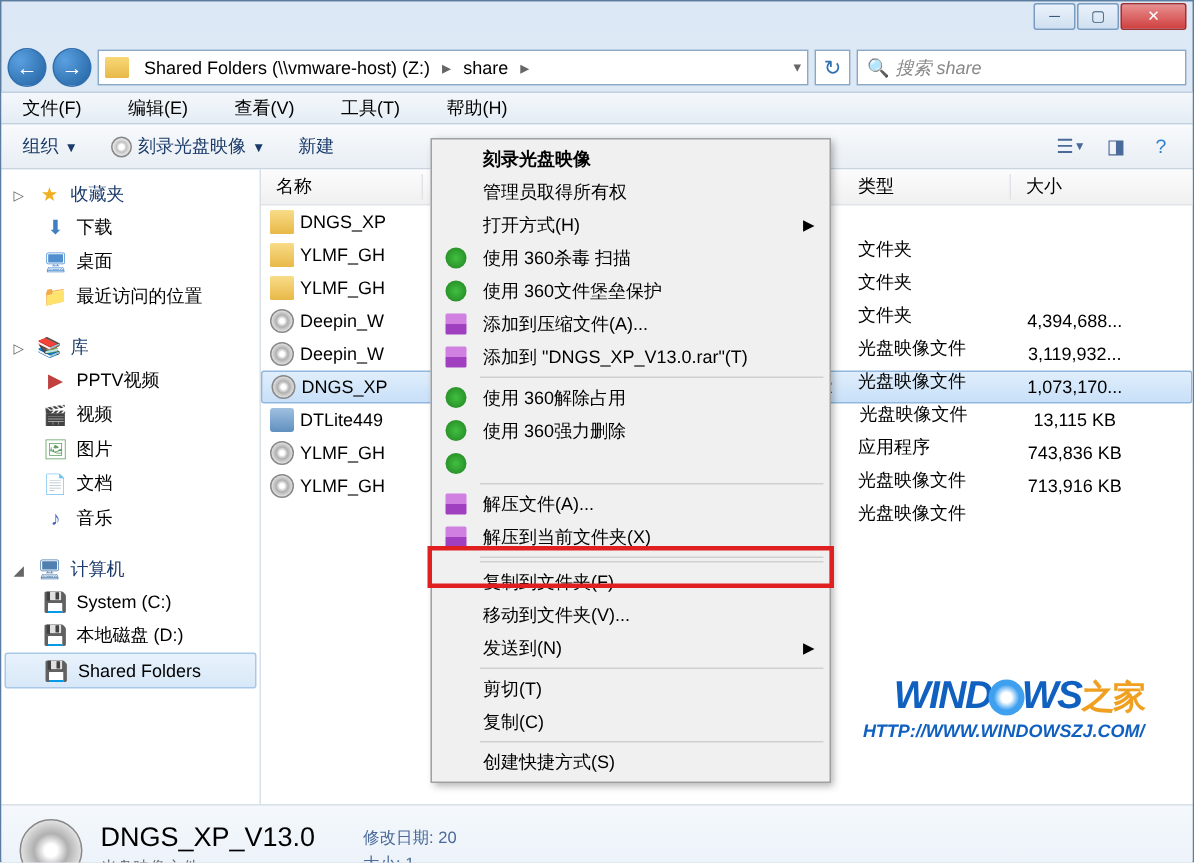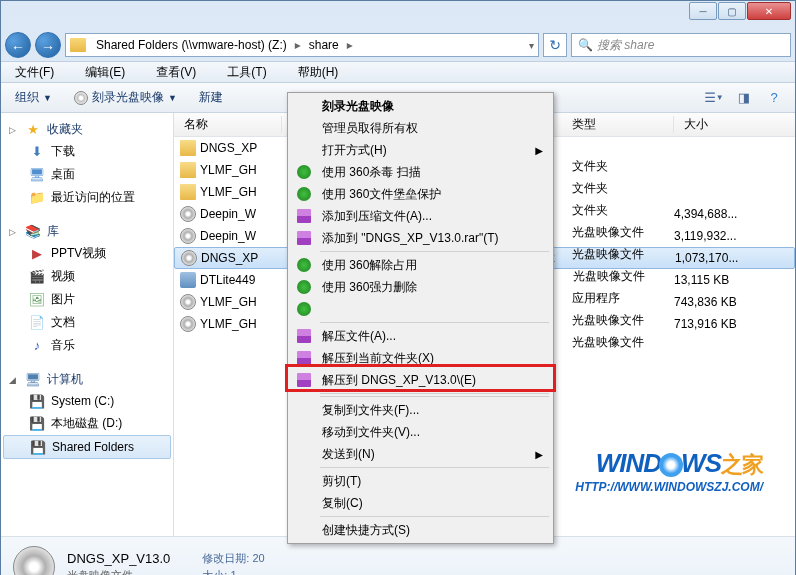--- a/index.html
+++ b/index.html
@@ -63,31 +63,31 @@
     .fl-head { display: flex; height: 24px; align-items: center; font-size: 12px; border-bottom: 1px solid #e0e4e8; background: linear-gradient(to bottom, #fcfcfc, #f0f0f0); }
     .col-name { width: 108px; padding-left: 10px; border-right: 1px solid #e0e4e8; }
     .col-date { width: 280px; border-right: 1px solid #e0e4e8; text-align: right; padding-right: 20px; }
     .col-type { width: 112px; padding-left: 10px; border-right: 1px solid #e0e4e8; }
     .col-size { flex: 1; padding-left: 10px; }
     .fl-row { display: flex; height: 22px; align-items: center; font-size: 12px; }
     .fl-row.sel { background: linear-gradient(to bottom, #e0eefc, #c8e0f8); border: 1px solid #90b8e0; border-radius: 2px; }
     .fc-name { width: 108px; padding-left: 6px; display: flex; align-items: center; gap: 4px; overflow: hidden; white-space: nowrap; }
     .fc-date { width: 280px; text-align: right; padding-right: 8px; }
     .fc-type { width: 112px; padding-left: 10px; margin-top: 37px; }
-    .fc-size { flex: 1; text-align: left; padding-right: 36px; }
+    .fc-size { flex: 1; text-align: center; padding-right: 36px; }
     .file-ico { width: 16px; height: 16px; flex-shrink: 0; }
     .ico-folder { background: linear-gradient(to bottom, #f8dc88, #e8b848); border-radius: 1px; }
     .ico-iso { background: radial-gradient(circle, #fff 15%, #b0b0b0 40%, #e0e0e0 70%); border-radius: 50%; border: 1px solid #888; }
     .ico-exe { background: linear-gradient(to bottom, #a0c0e0, #6090c0); border-radius: 2px; }
     
     .details { height: 60px; border-top: 1px solid #d8e0e8; background: linear-gradient(to bottom, #f4f8fc, #e8f0f8); display: flex; align-items: center; padding: 6px 12px; gap: 12px; font-size: 12px; }
     .det-ico { width: 42px; height: 42px; }
     .det-ico .ico-iso { width: 42px; height: 42px; }
     .det-info { display: flex; flex-direction: column; gap: 2px; }
-    .det-name { font-size: 13px; color: #000; }
+    .det-name { font-size: 18px; color: #000; }
     .det-sub { color: #666; font-size: 11px; }
     .det-meta { color: #666; font-size: 11px; margin-left: 20px; display: flex; flex-direction: column; gap: 2px; }
     .det-meta span { color: #4a6a9a; }
     
     
     .ctx-menu { position: absolute; left: 286px; top: 91px; width: 267px; background: #f0f0f0; border: 1px solid #a0a0a0; box-shadow: 2px 2px 5px rgba(0,0,0,0.3); font-size: 12px; padding: 2px; }
     .ctx-item { height: 22px; display: flex; align-items: center; padding-left: 32px; position: relative; }
     .ctx-item.bold { font-weight: bold; }
     .ctx-sep { height: 1px; background: #d0d0d0; margin: 2px 2px 2px 30px; }
     .ctx-ico { position: absolute; left: 6px; width: 16px; height: 16px; display: flex; align-items: center; justify-content: center; }
@@ -398,26 +398,20 @@
           <span class="ico-rar"></span>
         </span>
         <span>解压文件(A)...</span>
       </div>
       <div class="ctx-item">
         <span class="ctx-ico">
           <span class="ico-rar"></span>
         </span>
         <span>解压到当前文件夹(X)</span>
       </div>
-      <div class="ctx-item">
-        <span class="ctx-ico">
-          <span class="ico-rar"></span>
-        </span>
-        <span>解压到 DNGS_XP_V13.0\(E)</span>
-      </div>
       <div class="ctx-sep"></div>
       <div class="ctx-sep"></div>
       <div class="ctx-item">
         <span>复制到文件夹(F)...</span>
       </div>
       <div class="ctx-item">
         <span>移动到文件夹(V)...</span>
       </div>
       <div class="ctx-item">
         <span>发送到(N)</span>

